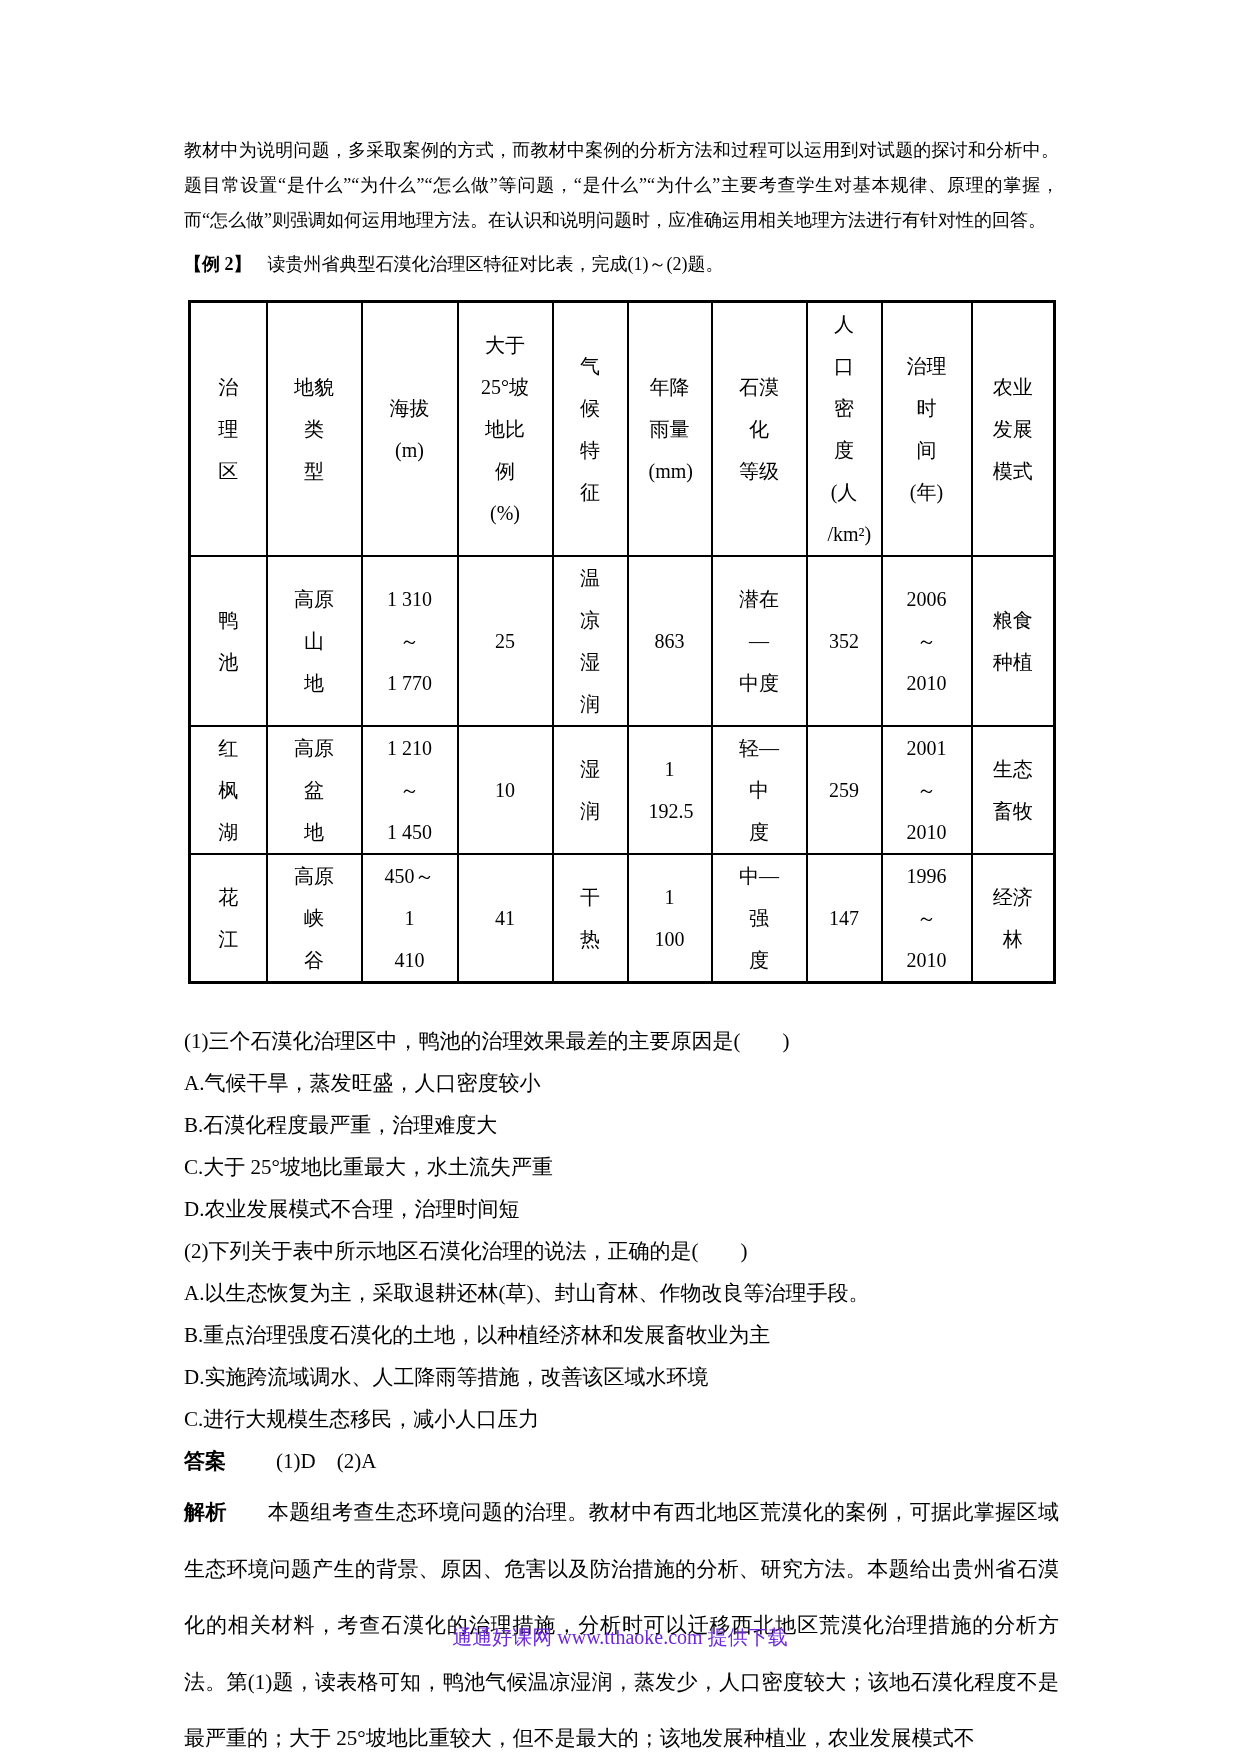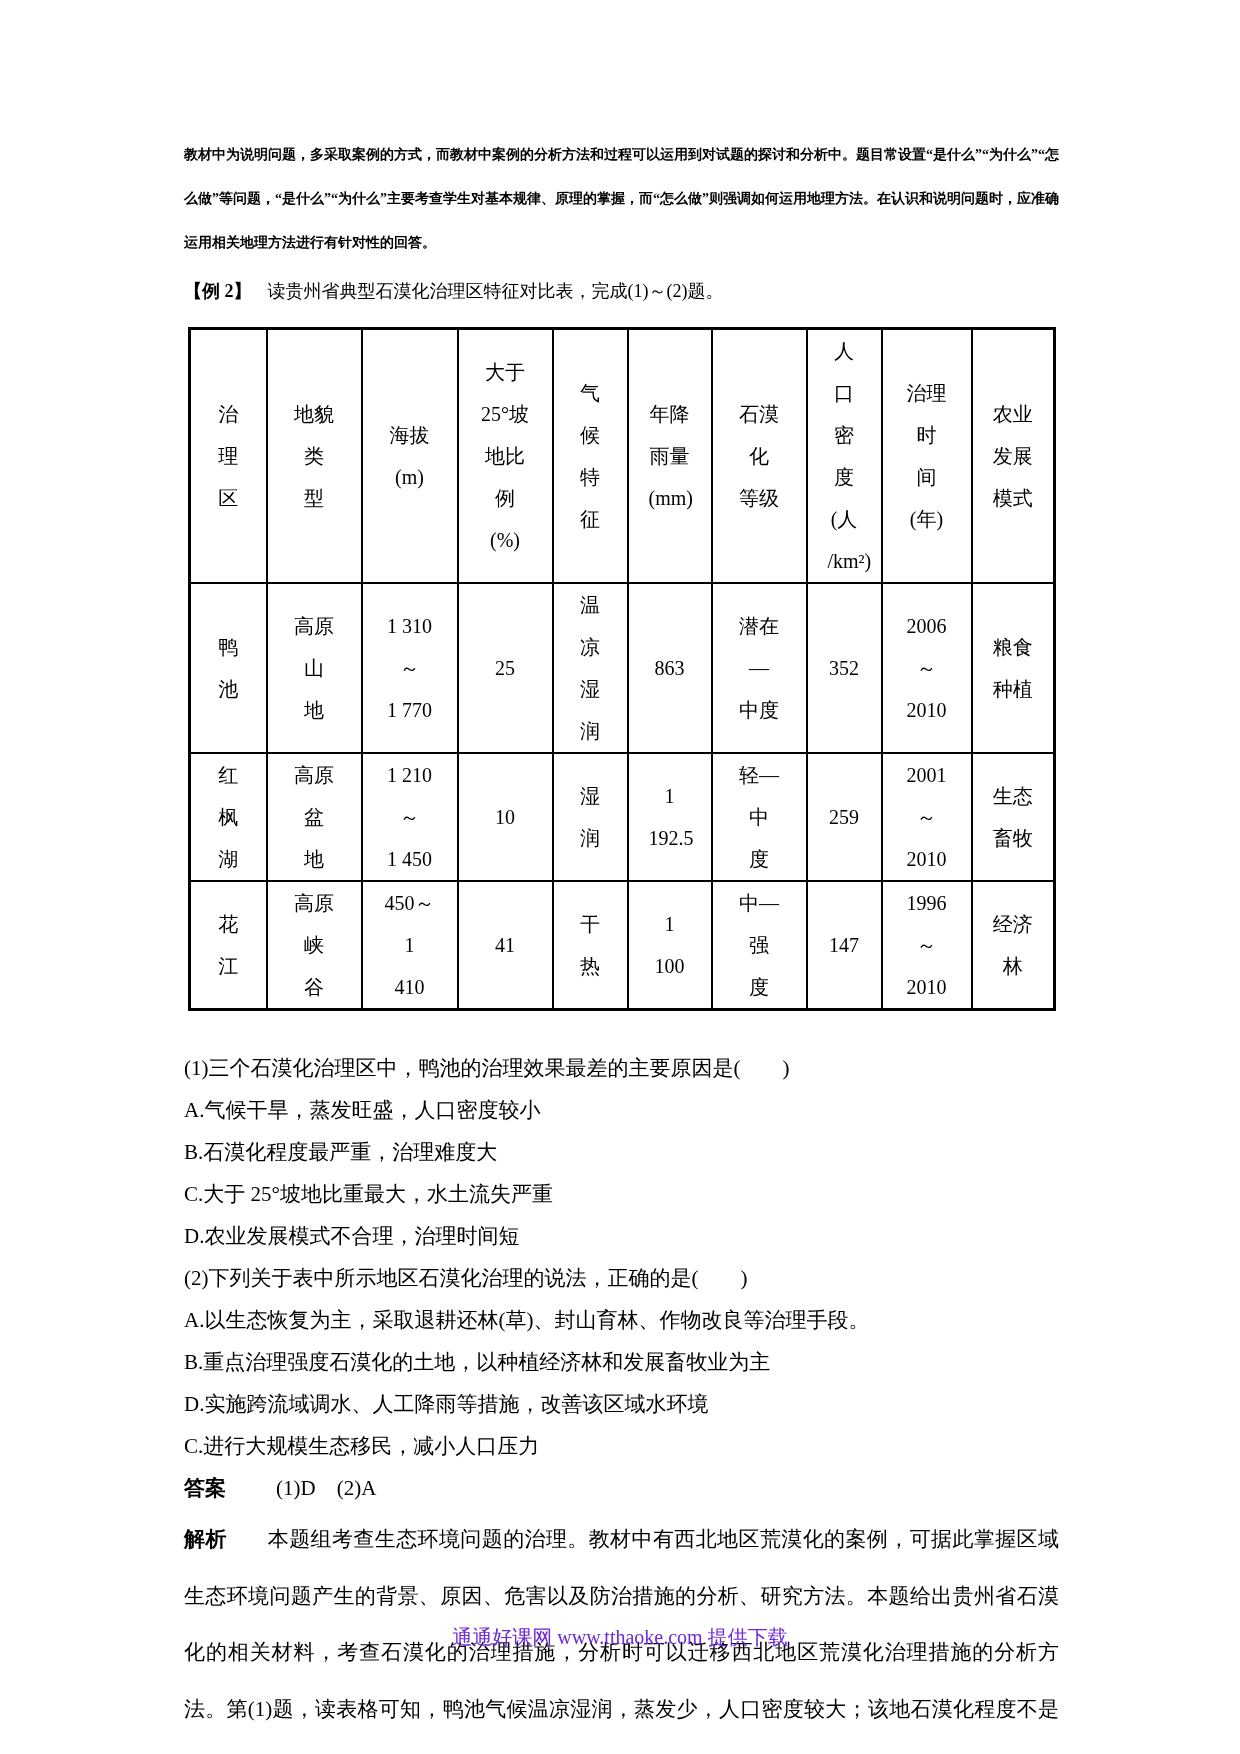--- a/index.html
+++ b/index.html
@@ -14,24 +14,23 @@
     width: 1240px; height: 1754px;
     background: #ffffff;
     overflow: hidden;
   }
   .content {
     position: absolute;
     left: 184px; top: 133px;
     width: 875px;
   }
   .intro {
-    font-size: 14px;
-    line-height: 44px;
+    font-size: 18px;
+    line-height: 35px;
     text-align: justify;
-    font-weight: bold;
   }
   .example-line {
     margin-top: 5px;
     font-size: 18px;
     line-height: 42px;
   }
   .example-label { font-weight: bold; margin-right: 16px; }
   table.cmp {
     margin-top: 15px;
     margin-left: 4px;

